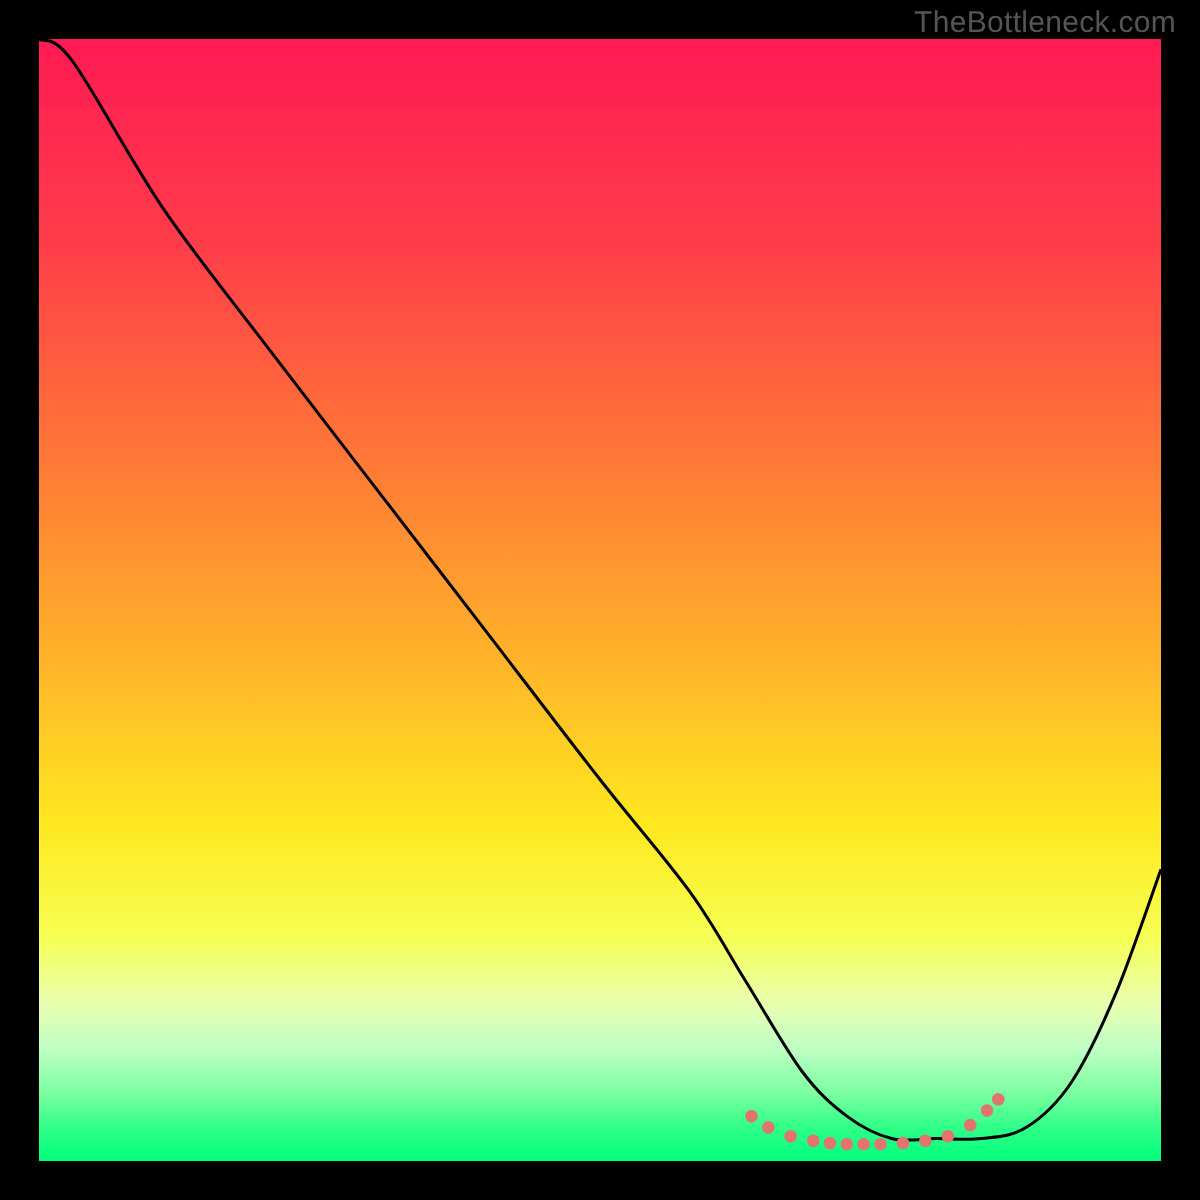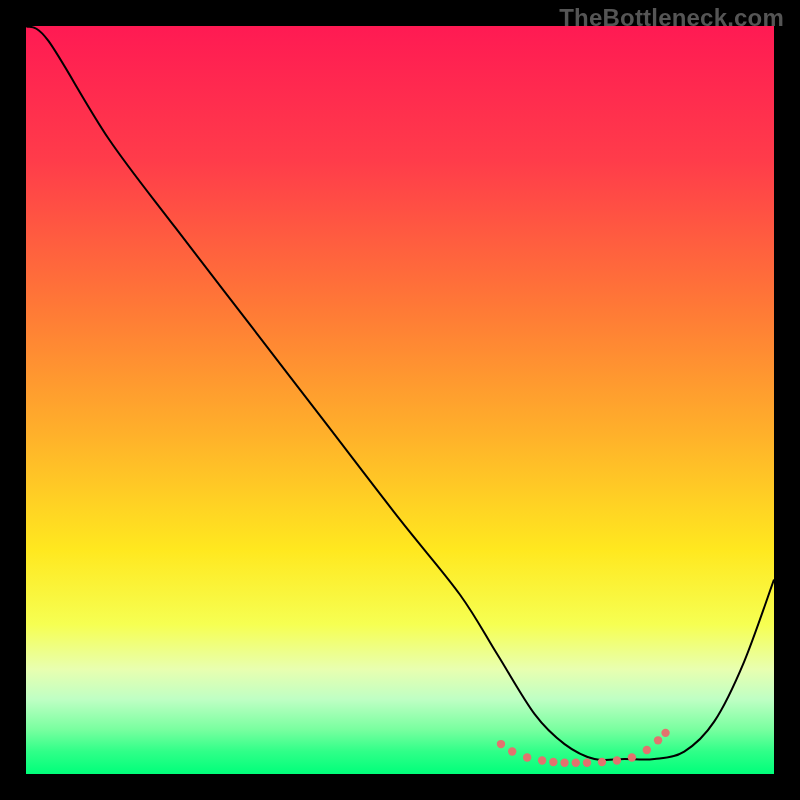--- a/index.html
+++ b/index.html
@@ -9,22 +9,22 @@
     background: #000;
     position: relative;
     overflow: hidden;
     font-family: Arial, sans-serif;
   }
   .watermark {
     position: absolute;
     top: 4px;
     right: 16px;
     color: #555;
-    font-size: 24px;
-    font-weight: 700;
+    font-size: 20px;
+    font-weight: 400;
     z-index: 10;
     letter-spacing: 0.2px;
   }
   .plot-area {
     position: absolute;
     left: 26px;
     top: 26px;
     width: 748px;
     height: 748px;
     overflow: hidden;

